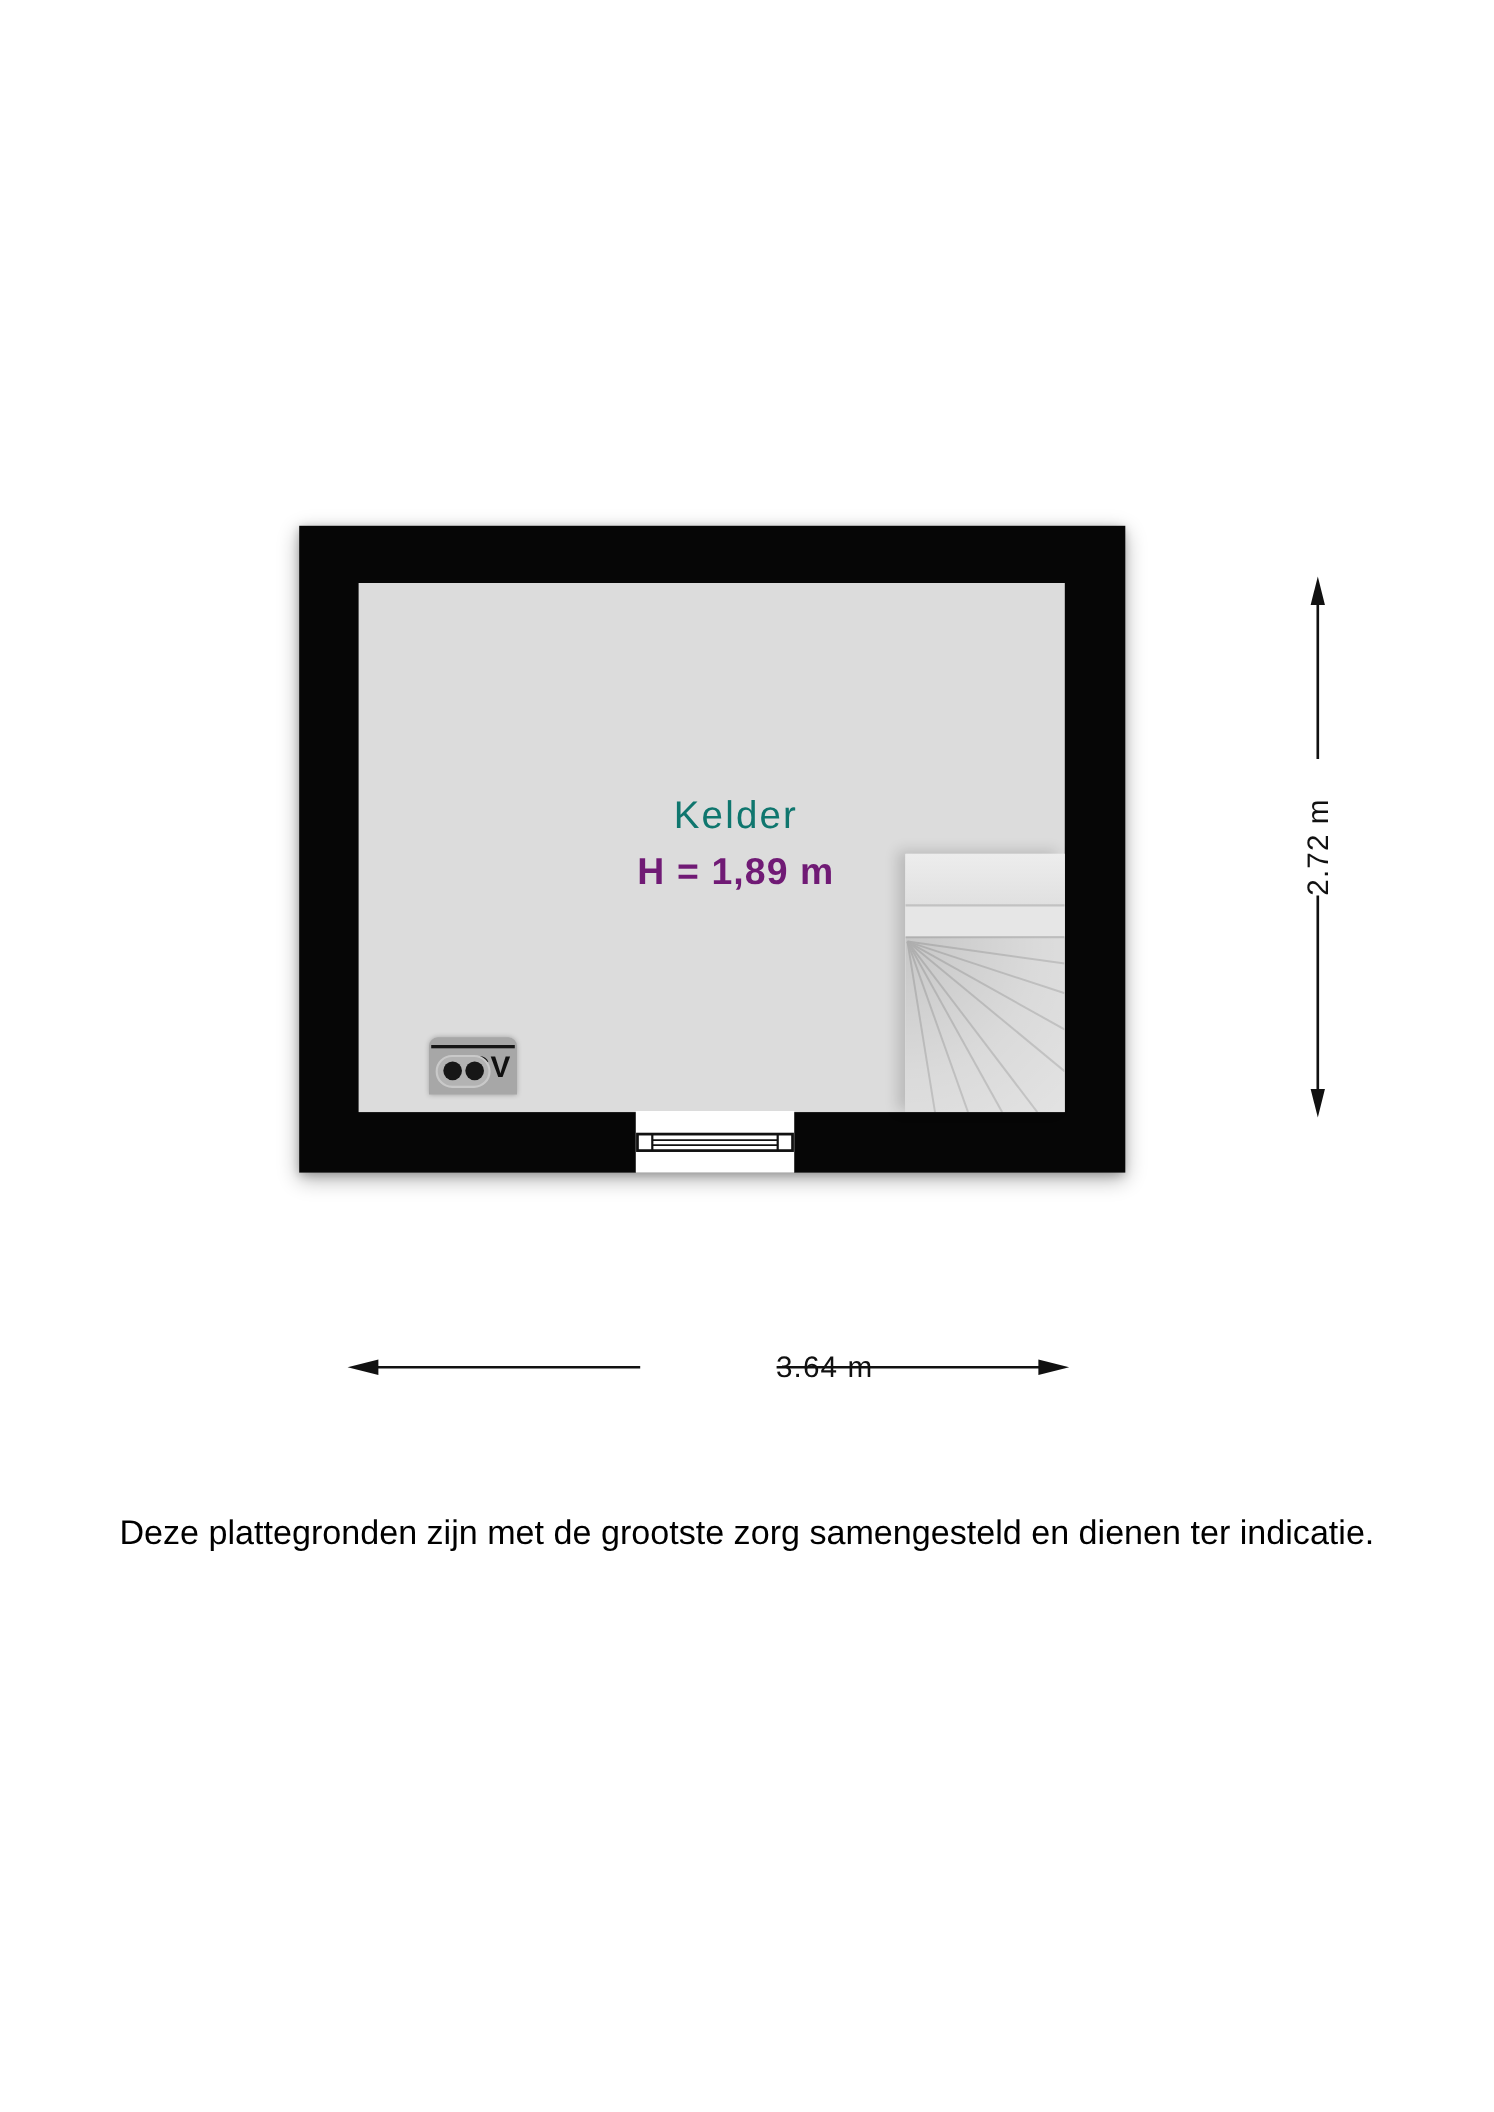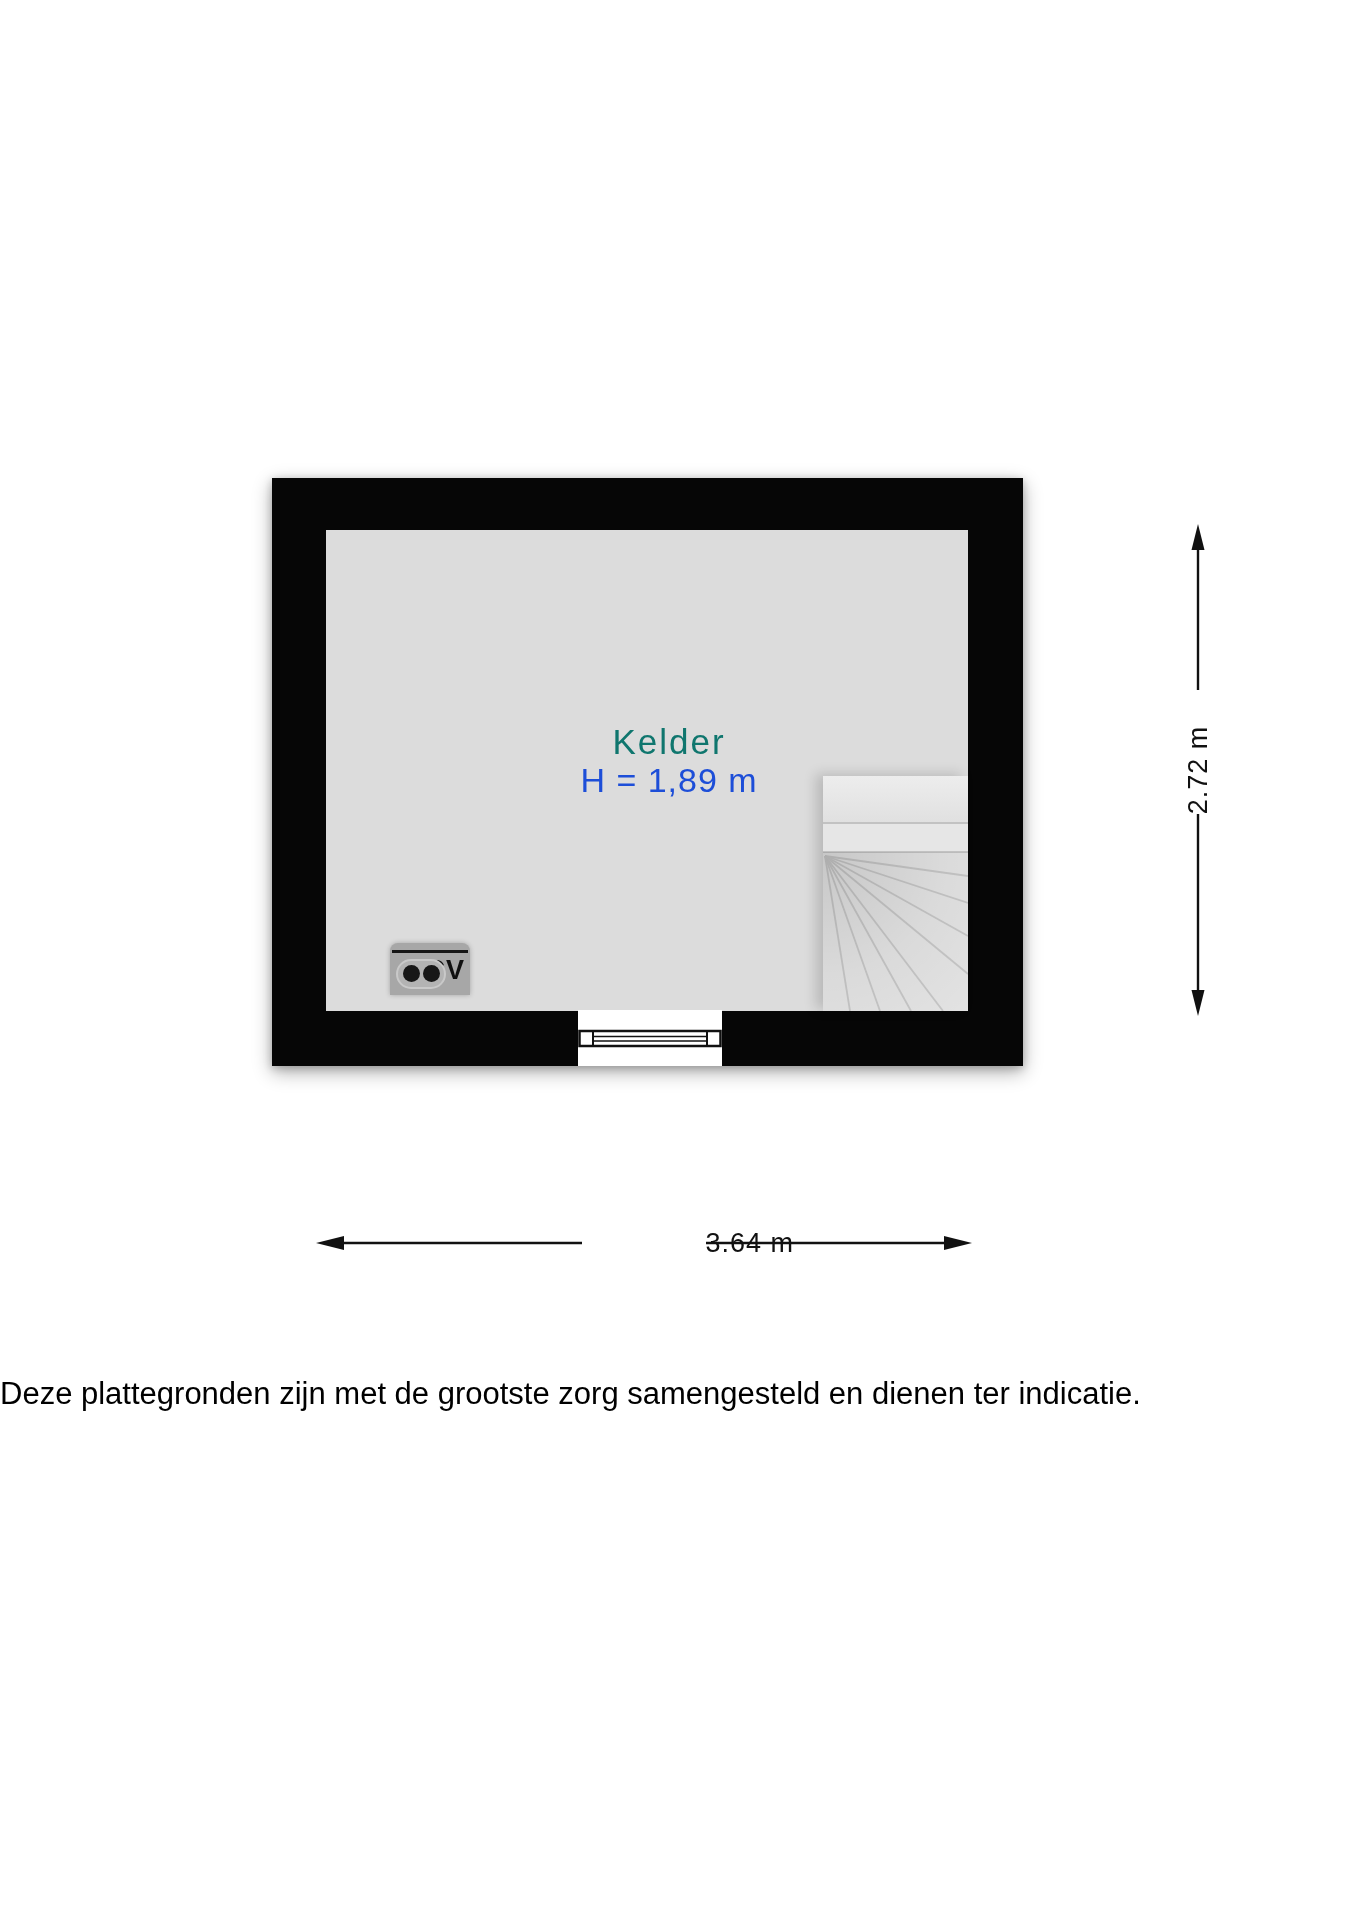--- a/index.html
+++ b/index.html
@@ -25,21 +25,21 @@
   }
 
   .room-labels{
     position:absolute;left:143px;top:193px;width:400px;
     text-align:center;
   }
   .room-name{
     font-size:35px;letter-spacing:2px;color:#0f766e;line-height:38px;
   }
   .room-height{
-    font-size:34px;letter-spacing:1px;color:#1d4ed8;line-height:38px;
+    margin-top:13px;font-size:34px;letter-spacing:1px;color:#701a75;line-height:38px;font-weight:bold;
   }
 
   
   .stairs{
     position:absolute;left:497px;top:246px;width:145px;height:235px;
     box-shadow:-7px -2px 12px rgba(0,0,0,.16);
   }
   .stairs svg{display:block;width:145px;height:235px;}
 
   
@@ -72,21 +72,21 @@
   }
   .dim-h{position:absolute;left:310px;top:1228px;width:668px;height:30px;}
   .dim-h-label{
     position:absolute;left:494px;top:1227px;width:300px;height:32px;
     font-size:27px;color:#111;text-align:right;line-height:32px;letter-spacing:1px;
   }
 
   
   .disclaimer{
     position:absolute;left:0;right:0;top:1371px;
-    font-size:31px;line-height:45px;color:#000;
+    text-align:center;font-size:31px;line-height:45px;color:#000;
   }
 </style>
 </head>
 <body>
 
 <div class="canvas">
 
   <div class="plan" style="background: rgb(6, 6, 6);">
 
     <div class="interior" style="background: rgb(220, 220, 220);">

